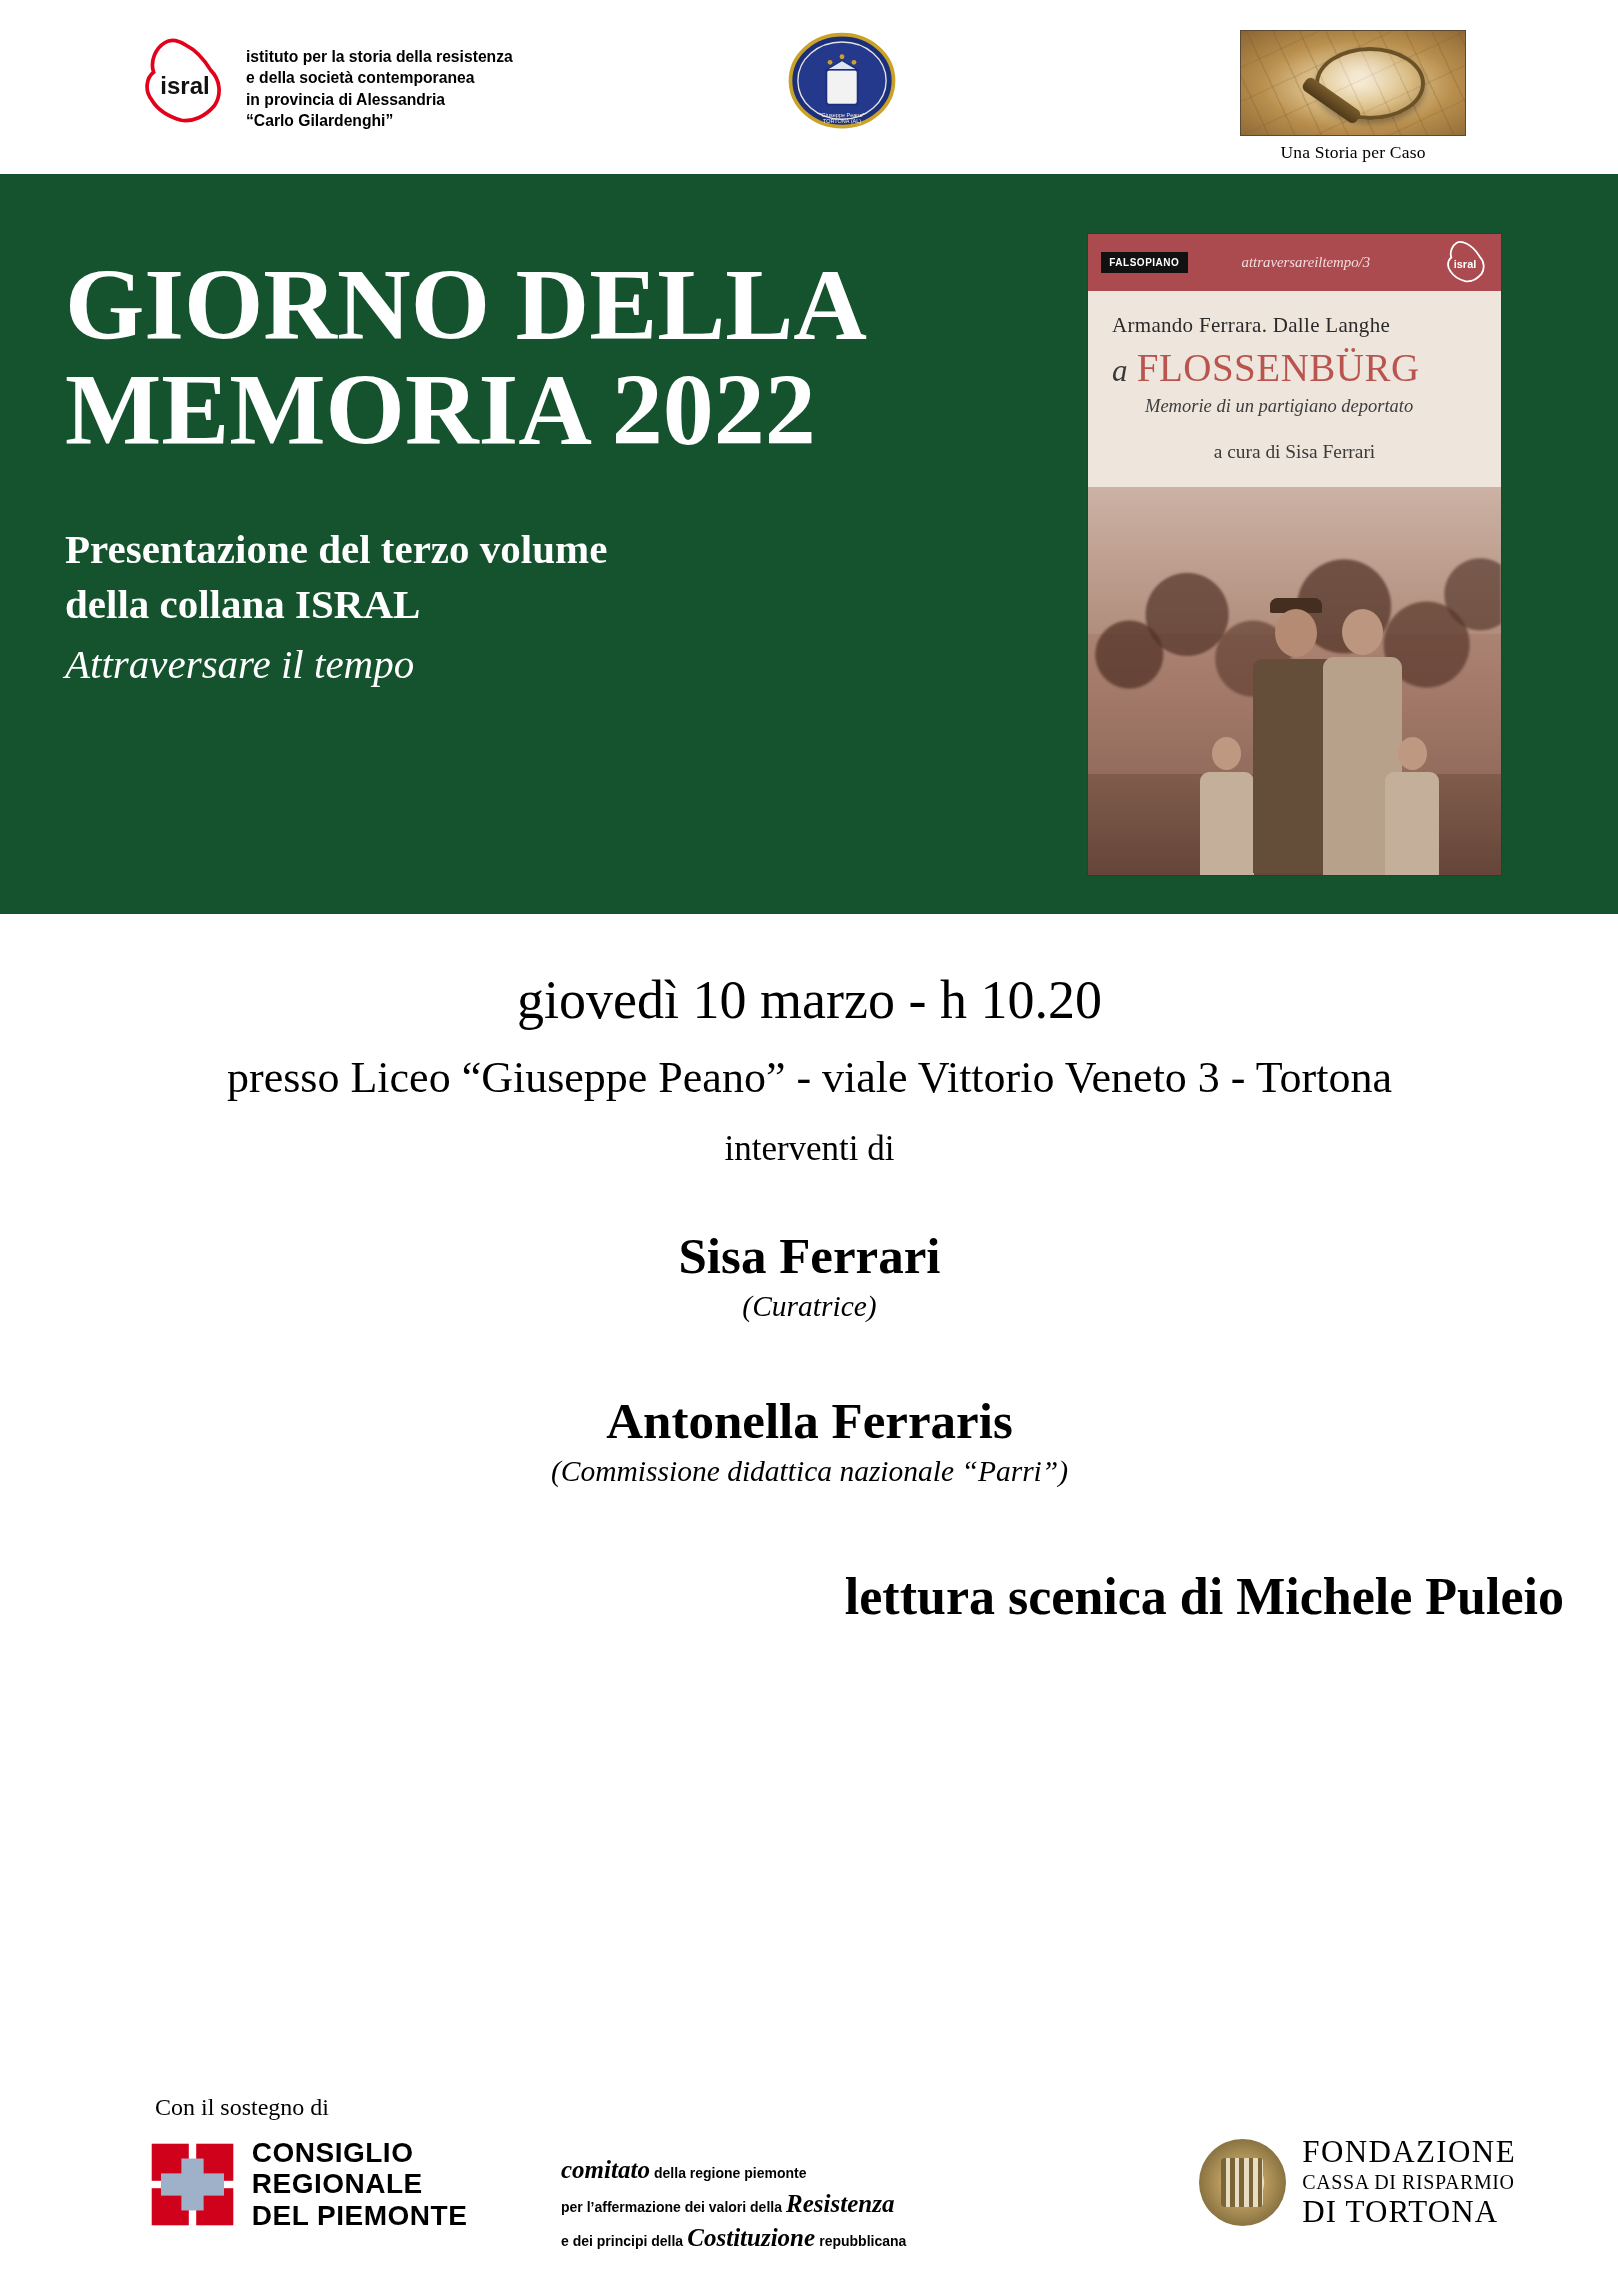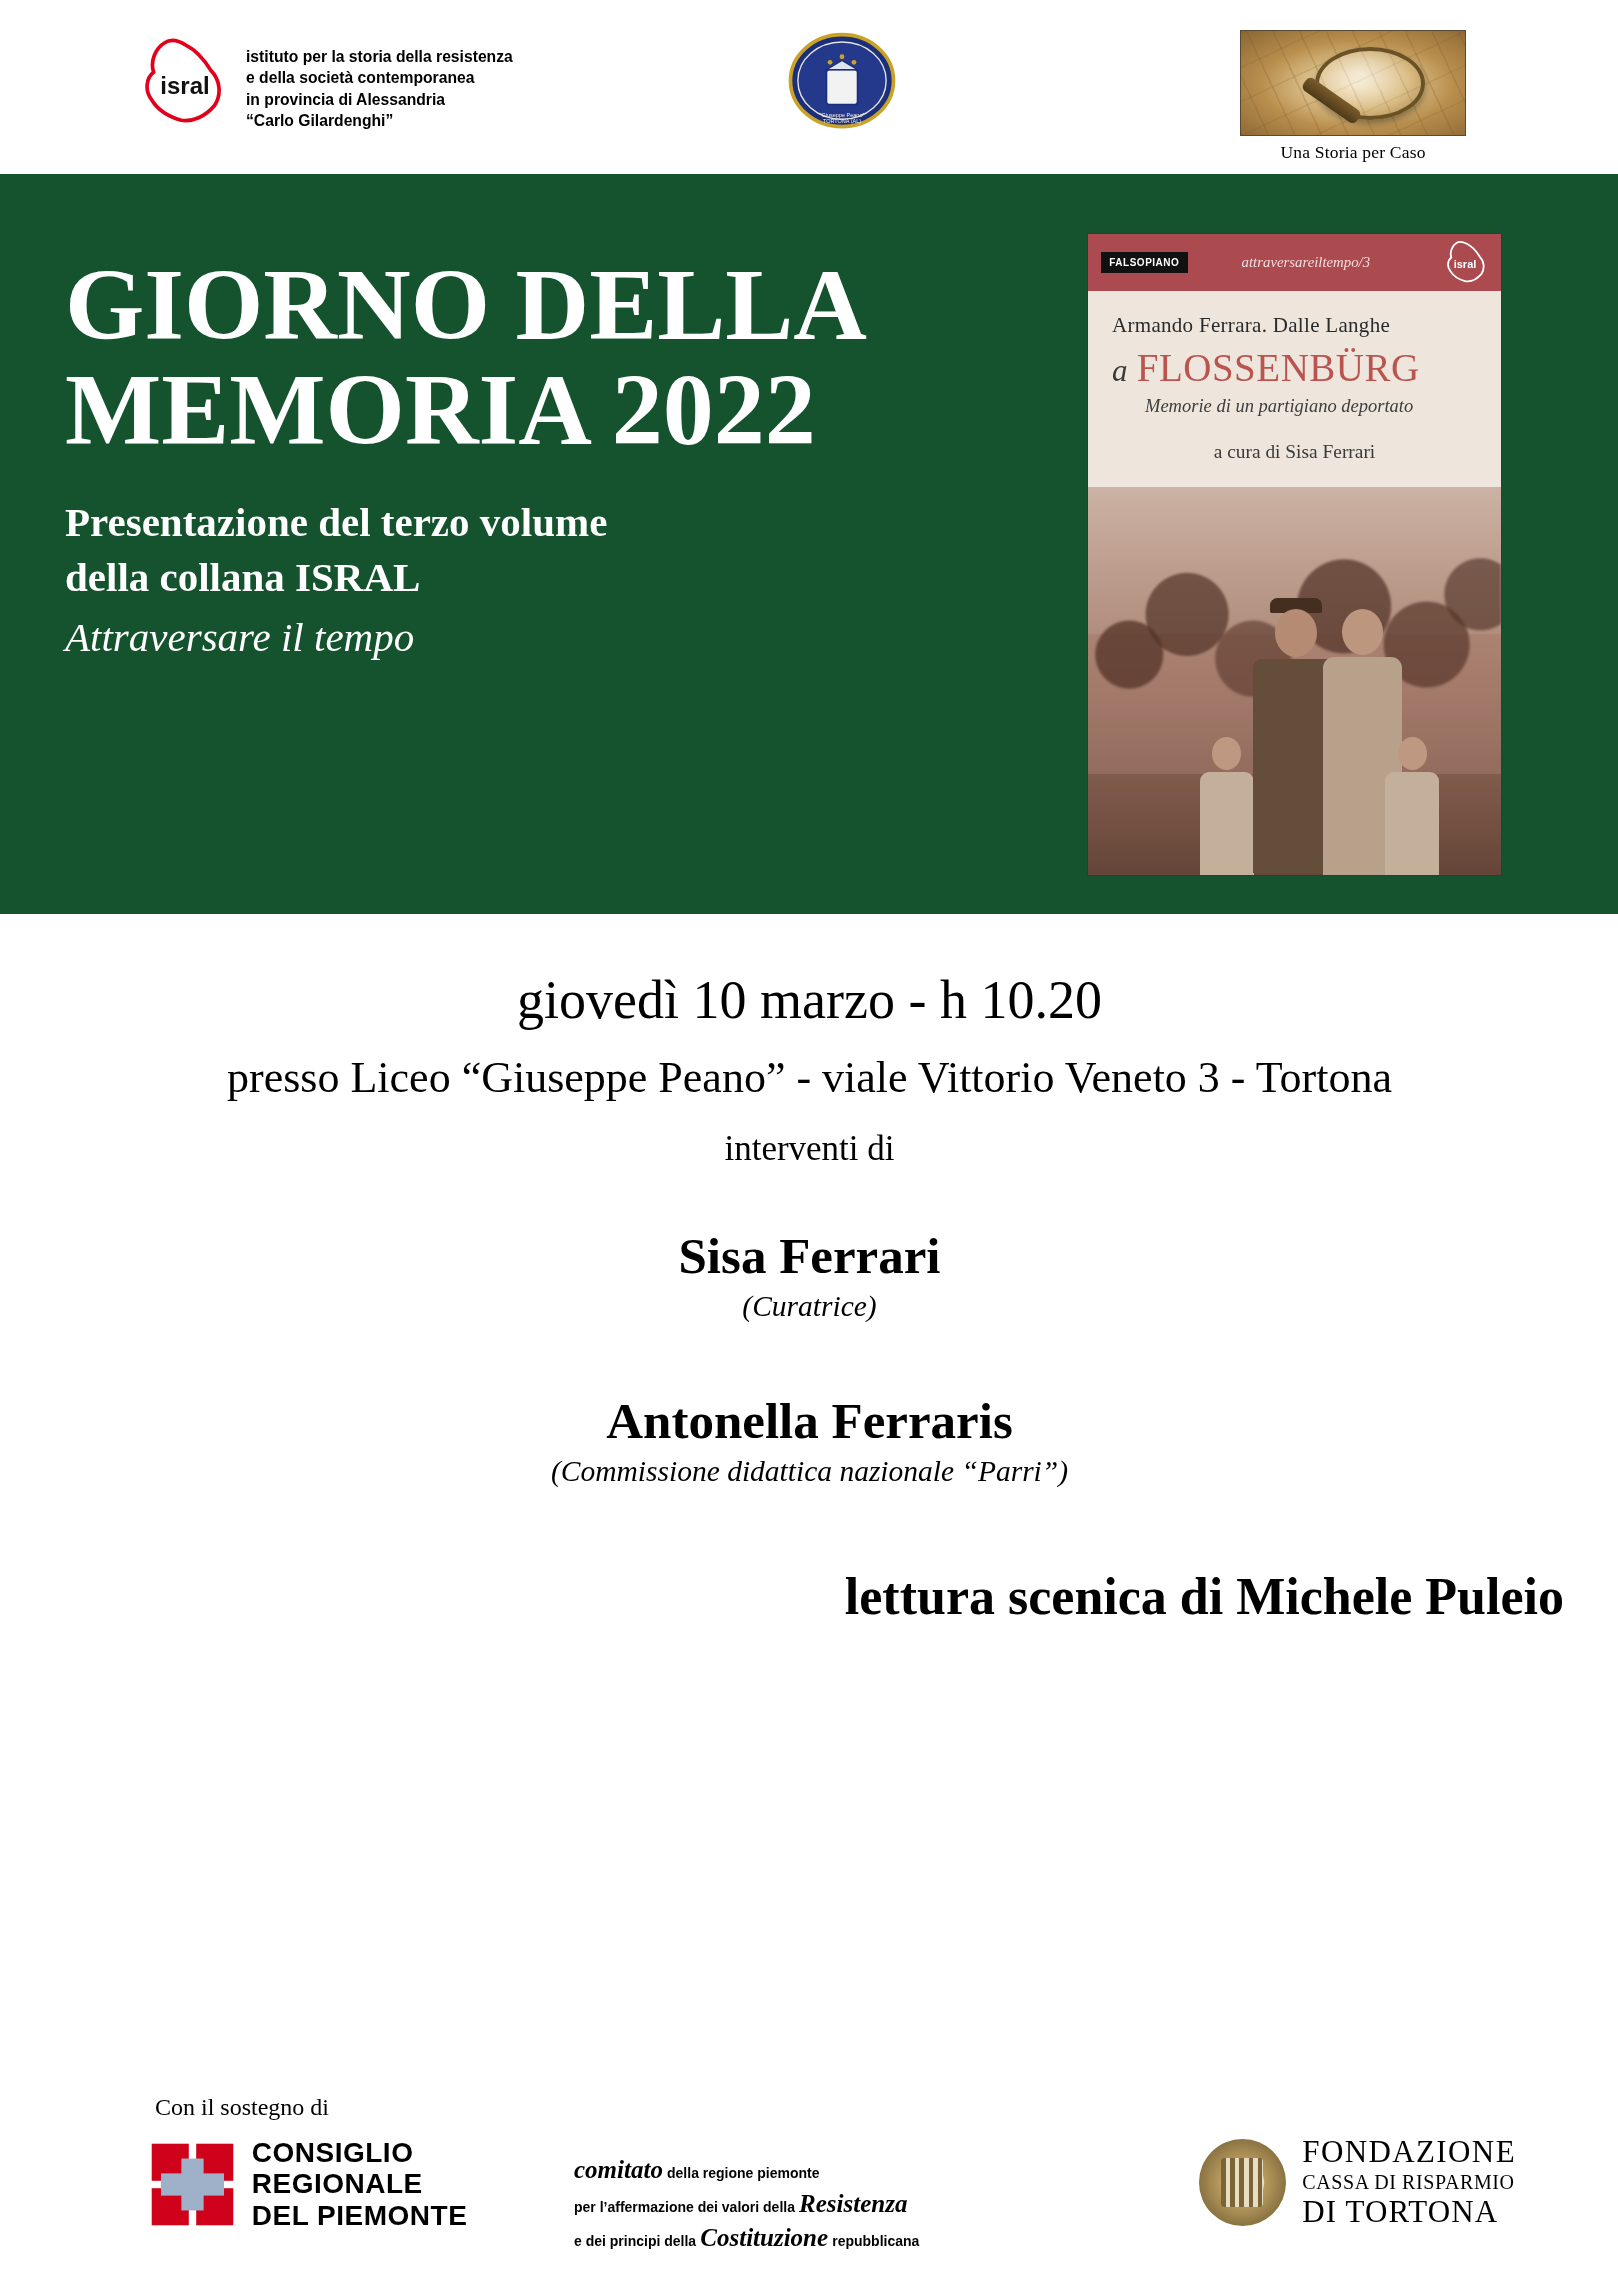--- a/index.html
+++ b/index.html
@@ -121,21 +121,21 @@
   }
   .banner h1 {
     margin: 0;
     font-family: "Liberation Serif", serif;
     font-weight: bold;
     font-size: 102px;
     line-height: 1.03;
     letter-spacing: 0px;
   }
   .banner .sub {
-    margin-top: 33px;
+    margin-top: 60px;
     font-family: "Liberation Serif", serif;
     font-weight: bold;
     font-size: 41px;
     line-height: 1.33;
   }
   .banner .sub-italic {
     margin-top: 9.2px;
     font-family: "Liberation Serif", serif;
     font-style: italic;
     font-weight: normal;
@@ -342,21 +342,21 @@
   }
   .crp-text {
     font-family: "Liberation Sans", sans-serif;
     font-weight: bold;
     font-size: 28px;
     line-height: 1.12;
     letter-spacing: 0.5px;
   }
   .comitato {
     position: absolute;
-    left: 574px;
+    left: 561px;
     top: 76px;
     width: 434px;
     font-family: "Liberation Sans", sans-serif;
     line-height: 1.35;
   }
   .comitato .big { font-family: "Liberation Serif", serif; font-weight: bold; font-size: 25px; font-style: italic; }
   .comitato .sm { font-size: 14px; font-weight: bold; }
   .comitato .l2 { font-size: 14px; font-weight: bold; }
   .comitato .l3 { font-size: 14px; font-weight: bold; }
   .fondazione {

